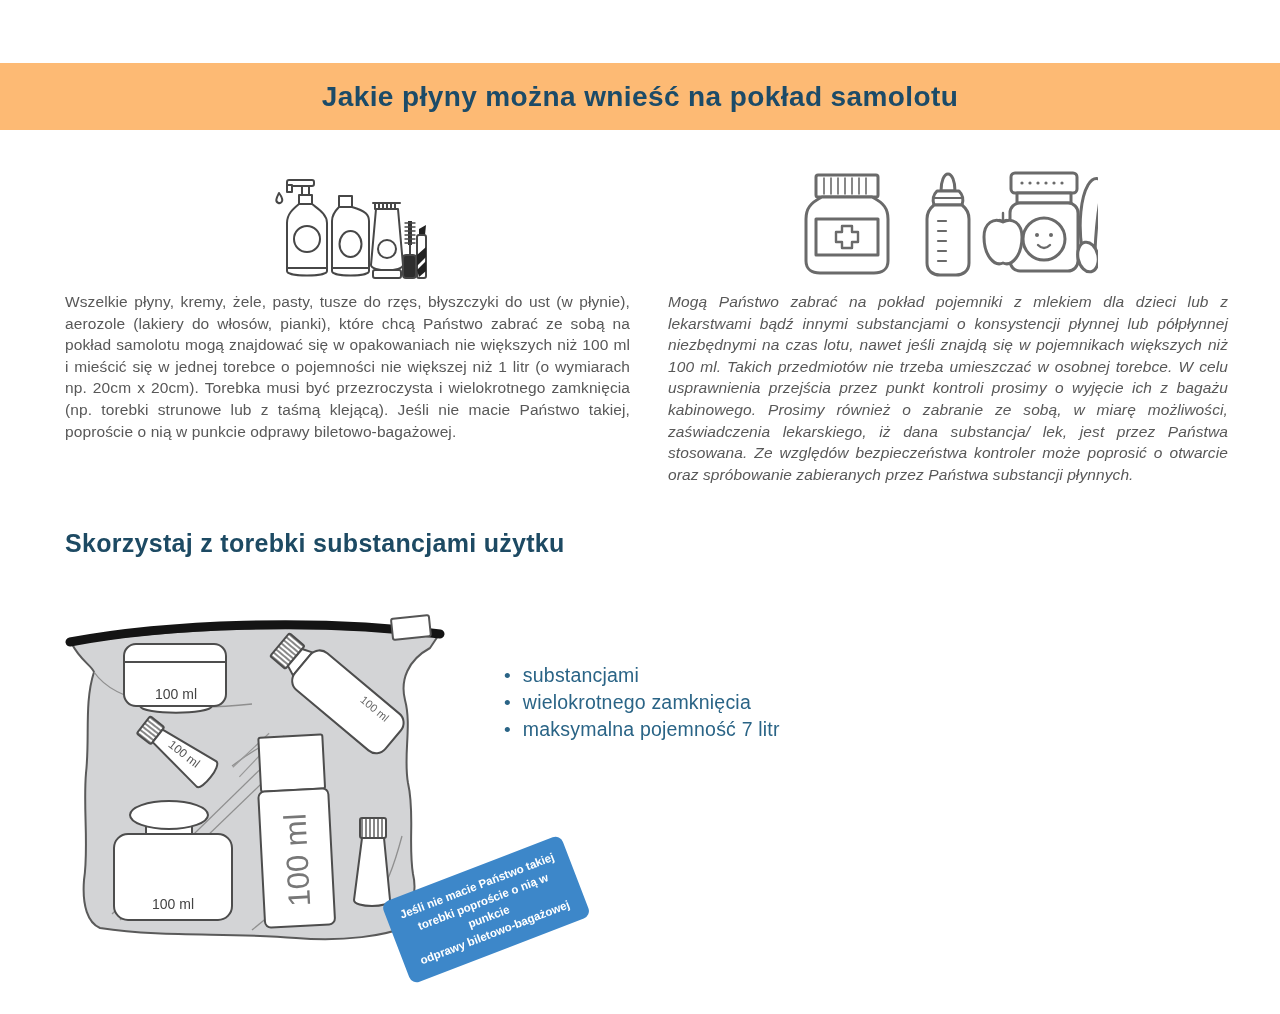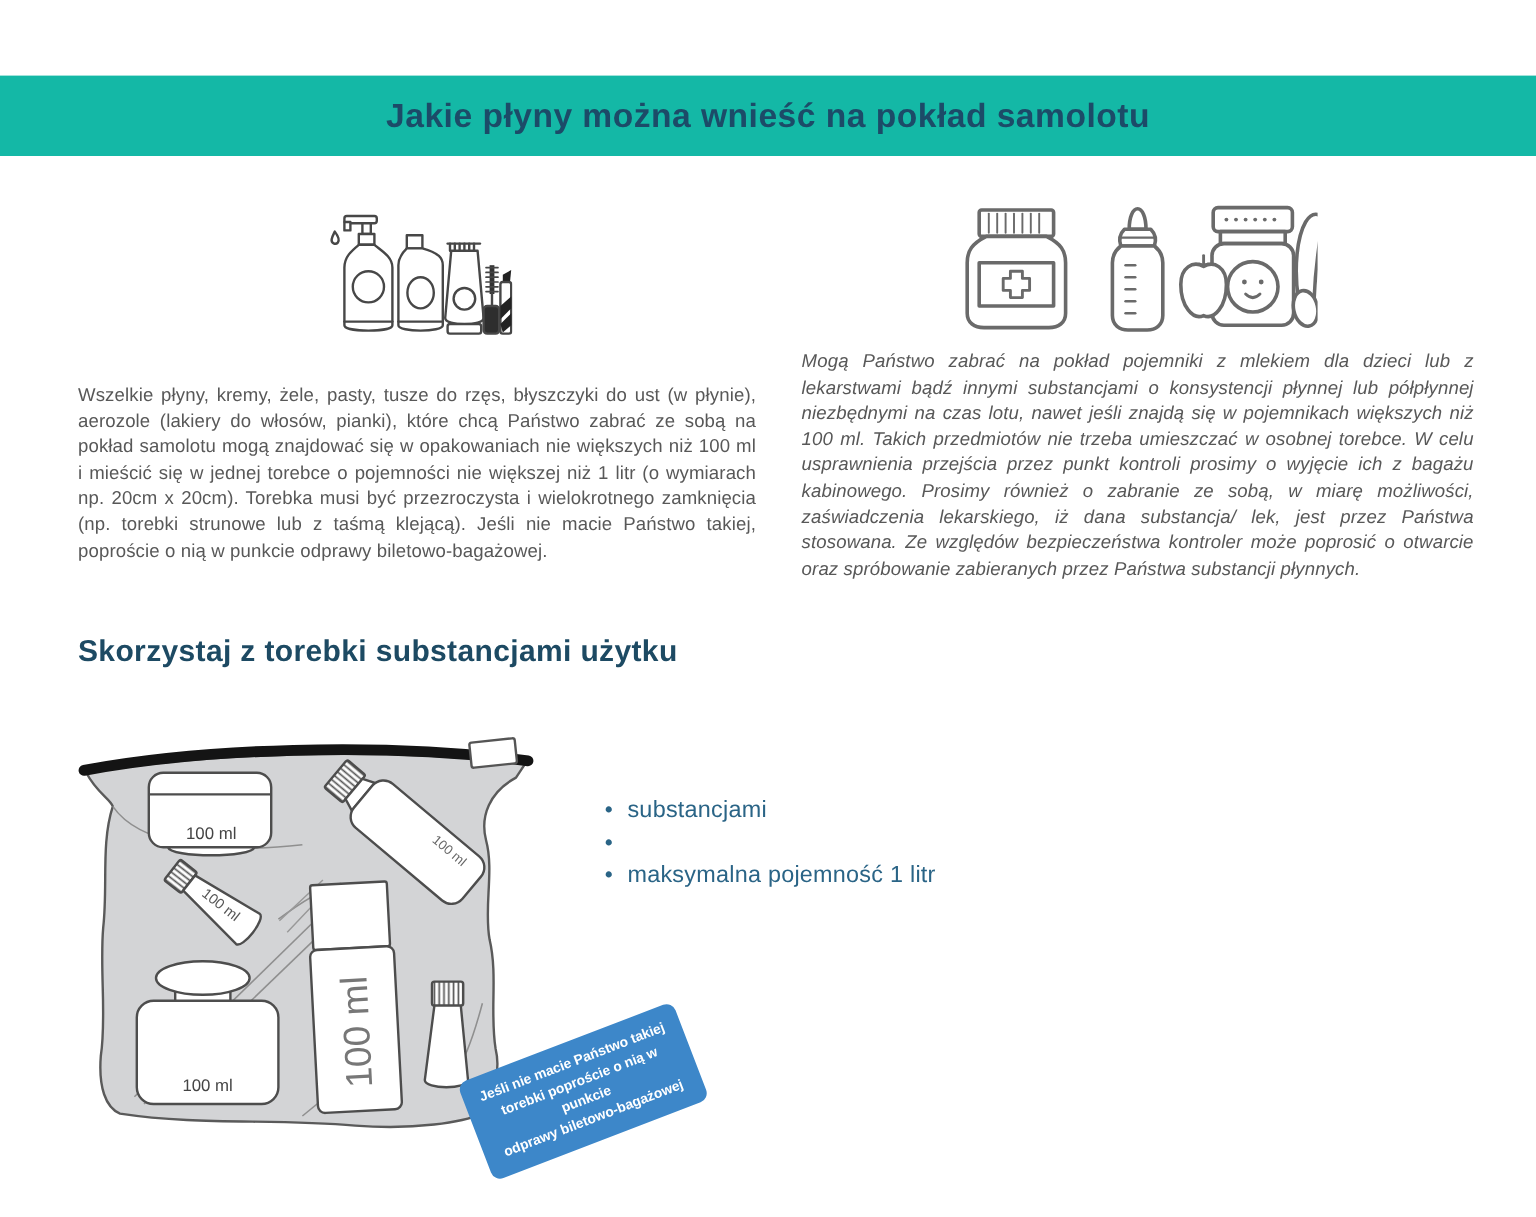--- a/index.html
+++ b/index.html
@@ -1,28 +1,28 @@
 <!DOCTYPE html>
 <html><head>
 <meta charset="utf-8">
 <style>
   * { margin:0; padding:0; box-sizing:border-box; }
   html,body { width:1280px; height:1014px; background:#ffffff; font-family:"Liberation Sans", sans-serif; position:relative; overflow:hidden; }
 
   .banner {
     position:absolute; left:0; top:63px; width:1280px; height:67px;
-    background:#14b8a6; display:flex; align-items:center; justify-content:center;
+    background:#fdba74; display:flex; align-items:center; justify-content:center;
   }
   .banner h1 {
     color:#1c4b68; font-size:28px; font-weight:bold; letter-spacing:0.4px;
   }
 
   .columns { position:absolute; left:65px; top:150px; width:1163px; display:flex; }
   .col { display:flex; flex-direction:column; }
-  .col-left  { width:565px; margin-right:38px;gap:28px; }
+  .col-left  { width:565px; margin-right:38px; }
   .col-right { width:560px;font-style:italic; }
   .icon-row { height:133px; display:flex; align-items:flex-end; justify-content:center; margin-bottom:8px; }
   .col p {
     color:#585858; font-size:15.5px; line-height:21.6px; text-align:justify;
     letter-spacing:0.1px;
   }
 
   .section-heading {
     position:absolute; left:65px; top:529px;
     color:#1d4a63; font-size:25px; font-weight:bold; letter-spacing:0.3px;
@@ -243,18 +243,19 @@
   <div>odprawy biletowo-bagażowej</div>
 </div>
 
 <ul class="bullets">
   <li>
       <span class="dot">•</span>
       <span>substancjami</span>
     </li>
   <li>
       <span class="dot">•</span>
+      <span>wielokrotnego zamknięcia</span>
     </li>
   <li>
       <span class="dot">•</span>
-      <span>maksymalna pojemność 1 litr</span>
+      <span>maksymalna pojemność 7 litr</span>
     </li>
 </ul>
 
 </body></html>

